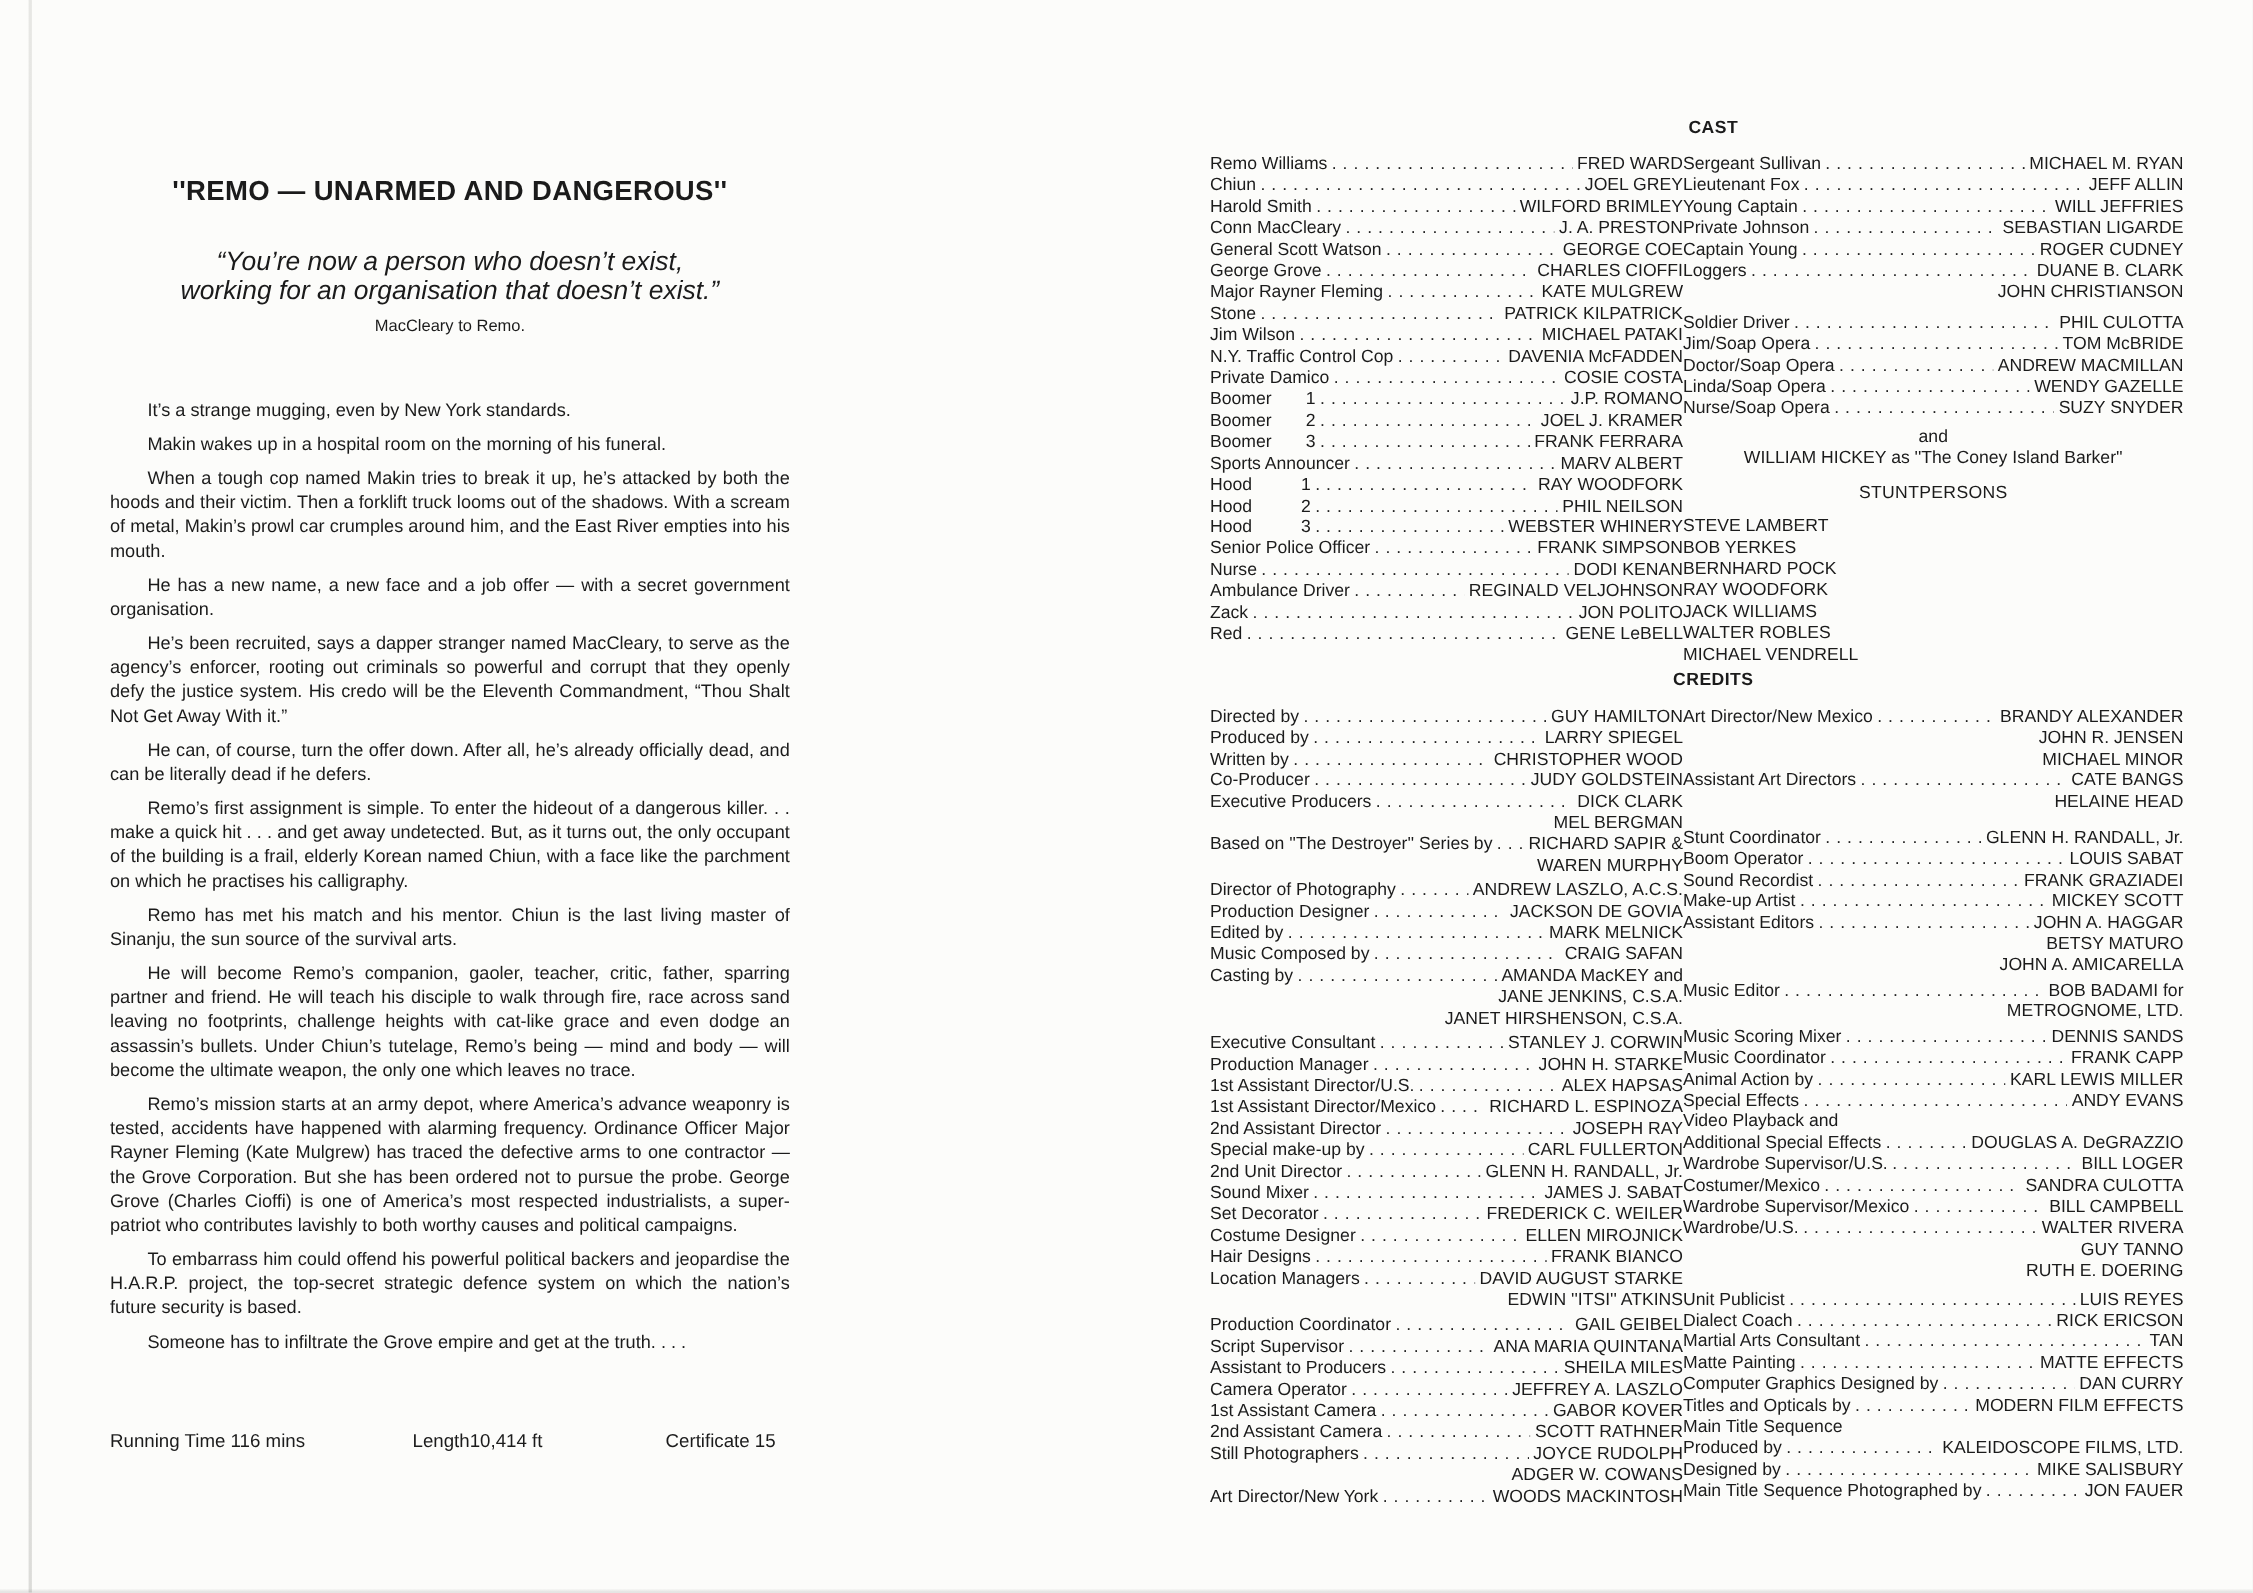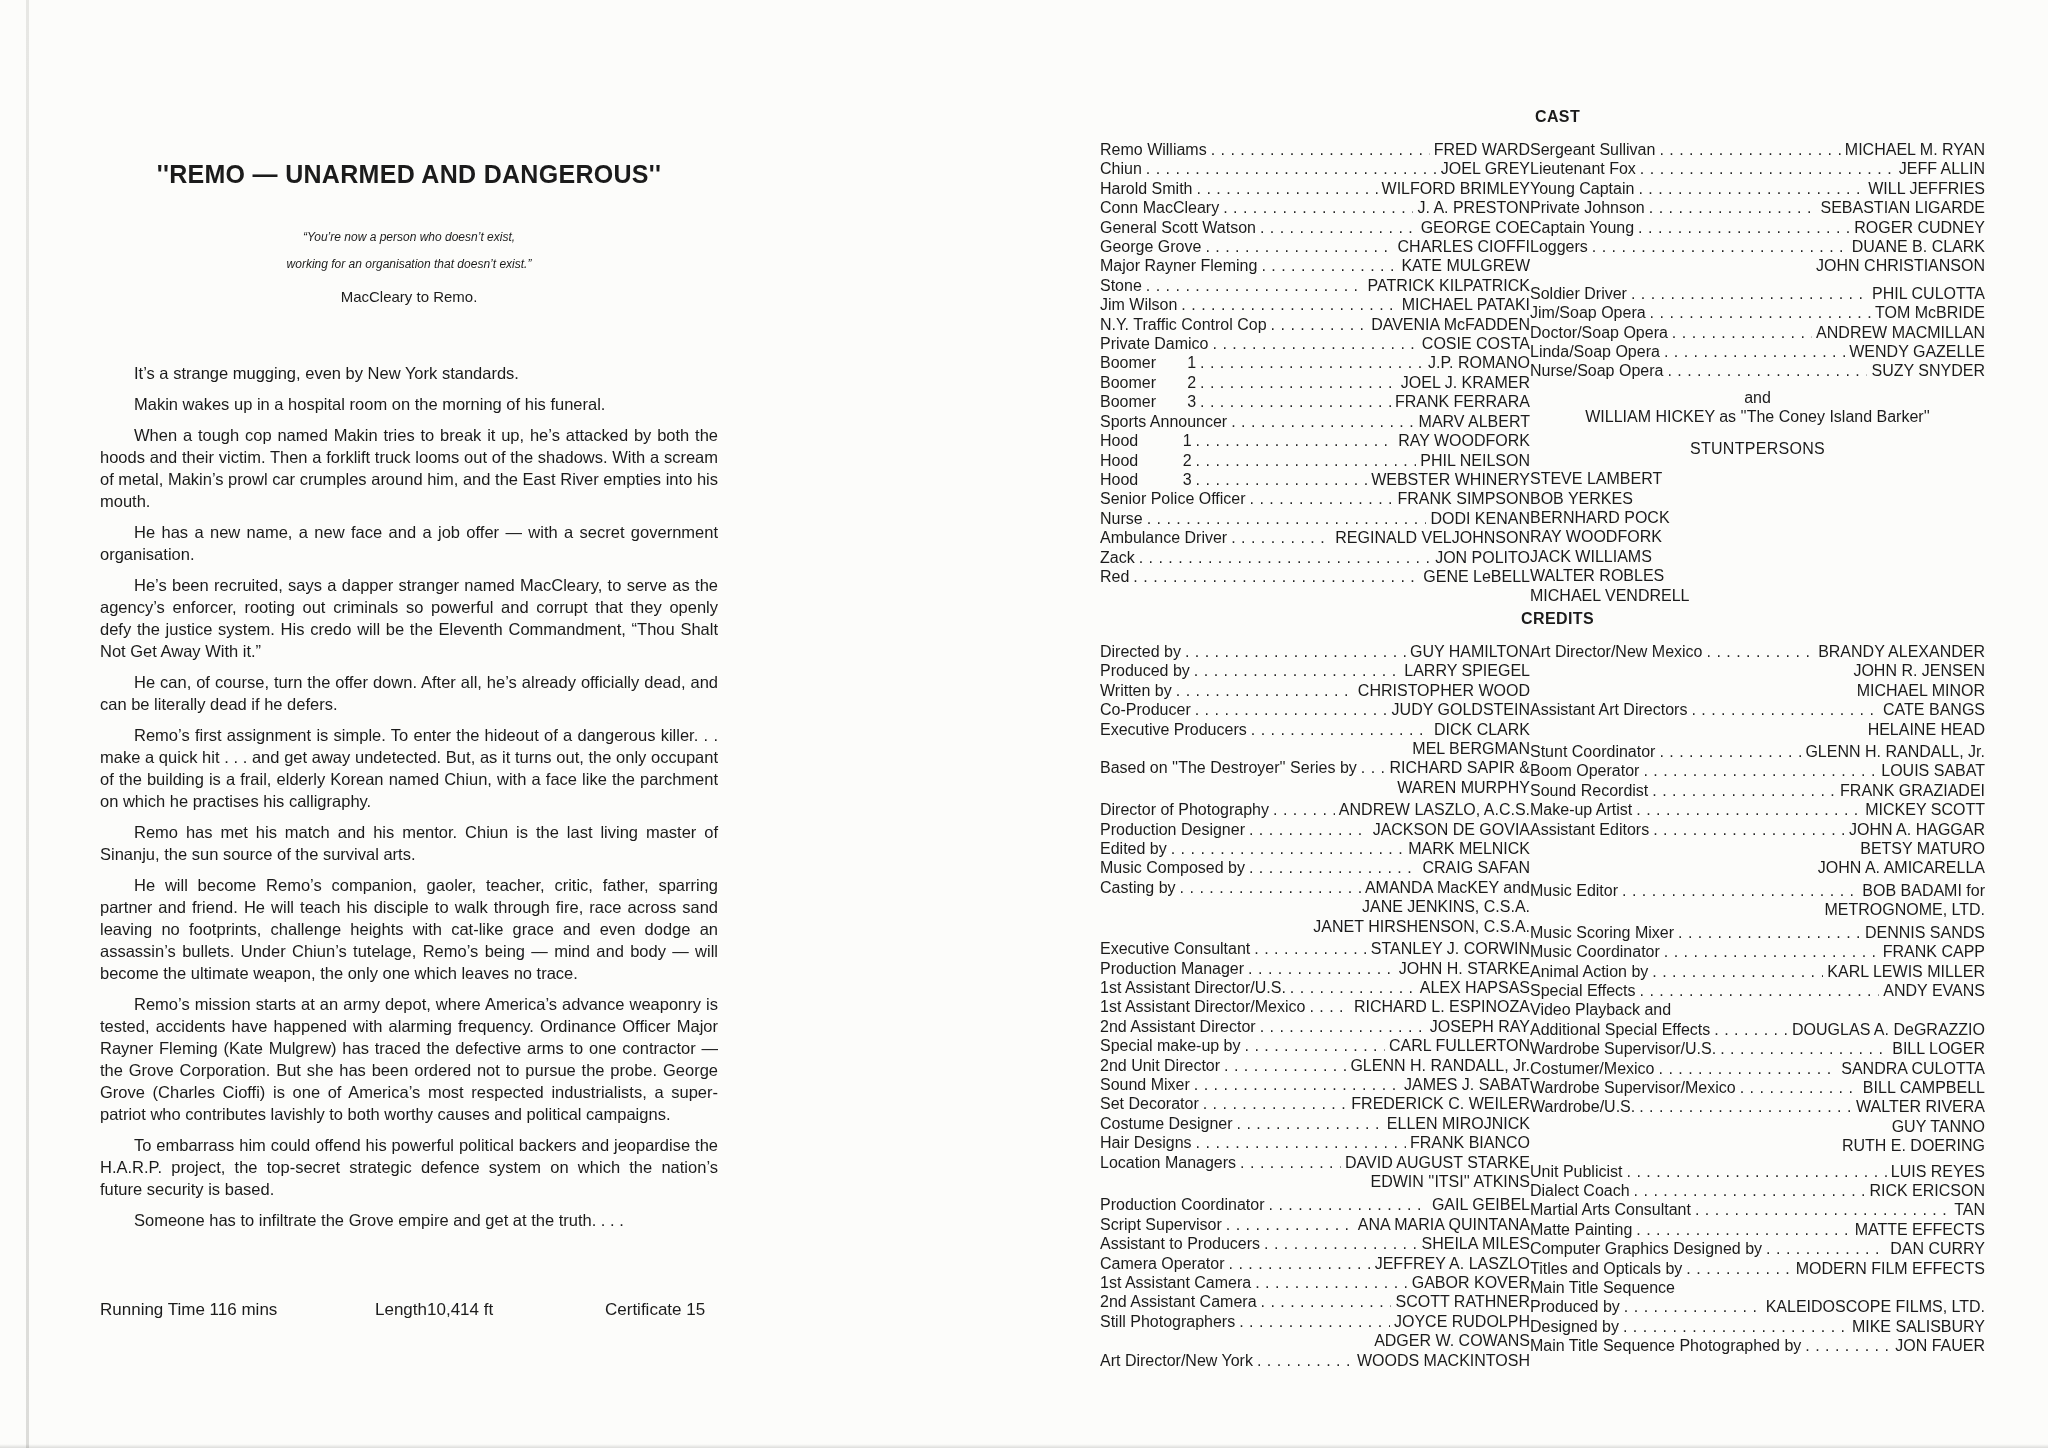--- a/index.html
+++ b/index.html
@@ -23,21 +23,21 @@
   }
 
   
   .left{position:absolute;left:100px;top:0;width:618px;height:100%;}
   .film-title{
     position:absolute;top:160px;left:0;width:100%;margin:0;
     text-align:center;font-size:25px;font-weight:bold;letter-spacing:.3px;
   }
   .quote{
     position:absolute;top:224px;left:0;width:100%;
-    text-align:center;font-style:italic;font-size:12px;line-height:27px;
+    text-align:center;font-style:italic;font-size:24px;line-height:27px;
   }
   .attr{
     position:absolute;top:288px;left:0;width:100%;
     text-align:center;font-size:15px;
   }
   .syn{position:absolute;top:362px;left:0;width:100%;}
   .syn p{
     margin:0 0 9px 0;text-indent:34px;text-align:justify;
     font-size:16.5px;line-height:22px;
   }
@@ -491,21 +491,21 @@
             <span class="nm">BRANDY ALEXANDER</span>
           </div>
           <div class="row cont">JOHN R. JENSEN</div>
           <div class="row cont">MICHAEL MINOR</div>
           <div class="row">
             <span class="role">Assistant Art Directors</span>
             <span class="lead"></span>
             <span class="nm">CATE BANGS</span>
           </div>
           <div class="row cont">HELAINE HEAD</div>
-          <div class="row" style="margin-top: 3px;">
+          <div class="row" style="margin-top: 13px;">
             <span class="role">Stunt Coordinator</span>
             <span class="lead"></span>
             <span class="nm">GLENN H. RANDALL, Jr.</span>
           </div>
           <div class="row">
             <span class="role">Boom Operator</span>
             <span class="lead"></span>
             <span class="nm">LOUIS SABAT</span>
           </div>
           <div class="row">

